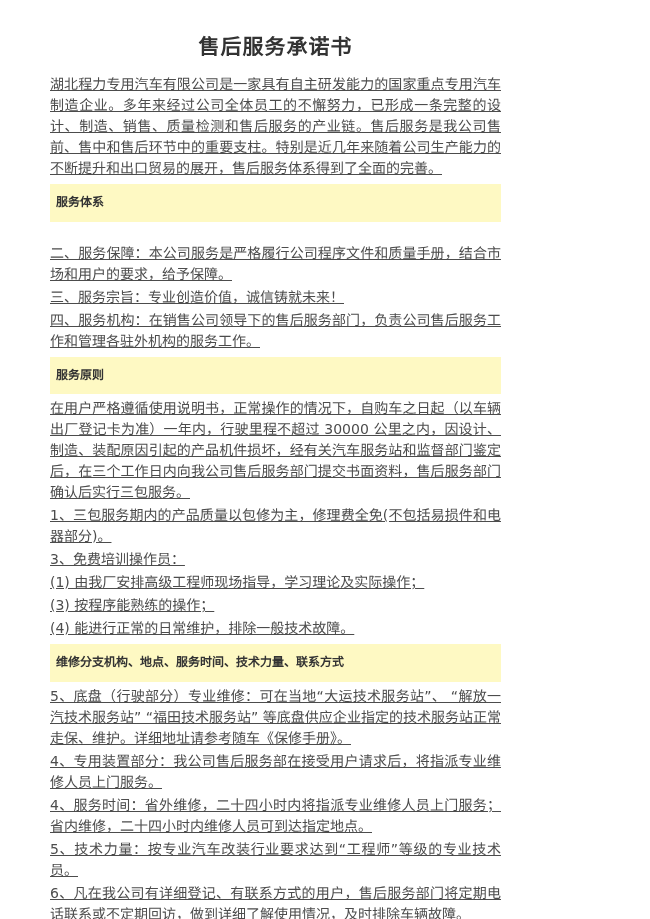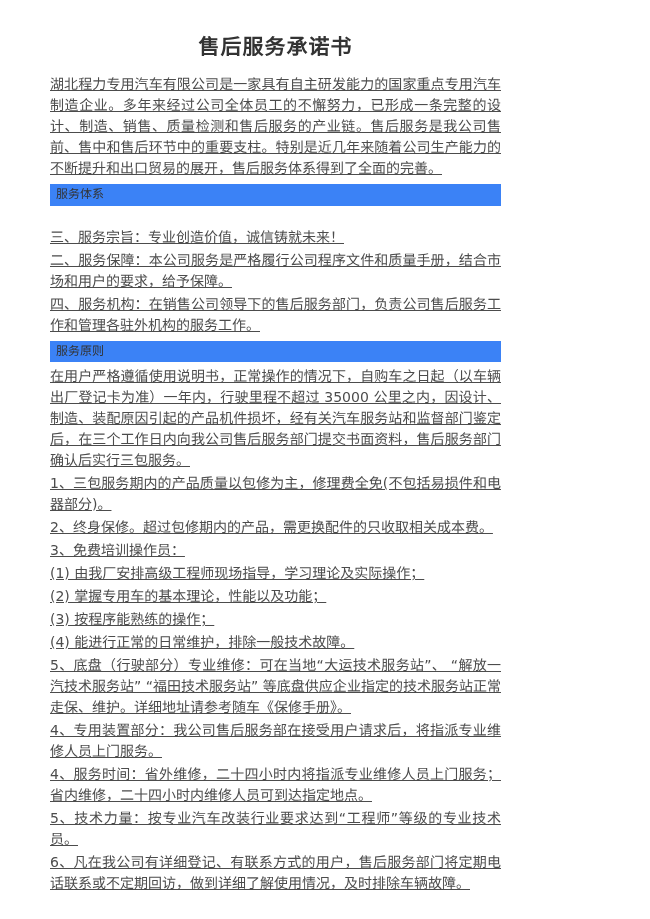--- a/index.html
+++ b/index.html
@@ -31,55 +31,54 @@
   .para {
     margin: 0 0 2px 0;
     font-size: 14px;
     line-height: 1.5;
     color: #4c4c4c;
     text-align: justify;
     text-decoration: underline;
   }
   .sec-heading {
     margin: 5px 0 4px 0;
-    padding: 3px 6px;
-    background: #3b82f6;
+    padding: 11px 6px;
+    background: #fef9c3;
     font-size: 12px;
-    font-weight: normal;
+    font-weight: bold;
     color: #333333;
     line-height: 1.3;
   }
   .blank-line {
     height: 17px;
   }
 </style>
 </head>
 <body>
 
 <div class="page">
 
   <h1 class="title">售后服务承诺书</h1>
 
   <p class="para">湖北程力专用汽车有限公司是一家具有自主研发能力的国家重点专用汽车制造企业。多年来经过公司全体员工的不懈努力，已形成一条完整的设计、制造、销售、质量检测和售后服务的产业链。售后服务是我公司售前、售中和售后环节中的重要支柱。特别是近几年来随着公司生产能力的不断提升和出口贸易的展开，售后服务体系得到了全面的完善。</p>
 
   <div class="sec-heading">服务体系</div>
   <div class="blank-line"></div>
+  <p class="para">二、服务保障：本公司服务是严格履行公司程序文件和质量手册，结合市场和用户的要求，给予保障。</p>
   <p class="para">三、服务宗旨：专业创造价值，诚信铸就未来！</p>
-  <p class="para">二、服务保障：本公司服务是严格履行公司程序文件和质量手册，结合市场和用户的要求，给予保障。</p>
   <p class="para">四、服务机构：在销售公司领导下的售后服务部门，负责公司售后服务工作和管理各驻外机构的服务工作。</p>
 
   <div class="sec-heading">服务原则</div>
-  <p class="para">在用户严格遵循使用说明书，正常操作的情况下，自购车之日起（以车辆出厂登记卡为准）一年内，行驶里程不超过 35000 公里之内，因设计、制造、装配原因引起的产品机件损坏，经有关汽车服务站和监督部门鉴定后，在三个工作日内向我公司售后服务部门提交书面资料，售后服务部门确认后实行三包服务。</p>
+  <p class="para">在用户严格遵循使用说明书，正常操作的情况下，自购车之日起（以车辆出厂登记卡为准）一年内，行驶里程不超过 30000 公里之内，因设计、制造、装配原因引起的产品机件损坏，经有关汽车服务站和监督部门鉴定后，在三个工作日内向我公司售后服务部门提交书面资料，售后服务部门确认后实行三包服务。</p>
   <p class="para">1、三包服务期内的产品质量以包修为主，修理费全免(不包括易损件和电器部分)。</p>
-  <p class="para">2、终身保修。超过包修期内的产品，需更换配件的只收取相关成本费。</p>
   <p class="para">3、免费培训操作员：</p>
   <p class="para">(1) 由我厂安排高级工程师现场指导，学习理论及实际操作；</p>
-  <p class="para">(2) 掌握专用车的基本理论，性能以及功能；</p>
   <p class="para">(3) 按程序能熟练的操作；</p>
   <p class="para">(4) 能进行正常的日常维护，排除一般技术故障。</p>
 
+  <div class="sec-heading">维修分支机构、地点、服务时间、技术力量、联系方式</div>
   <p class="para">5、底盘（行驶部分）专业维修：可在当地“大运技术服务站”、 “解放一汽技术服务站” “福田技术服务站” 等底盘供应企业指定的技术服务站正常走保、维护。详细地址请参考随车《保修手册》。</p>
   <p class="para">4、专用装置部分：我公司售后服务部在接受用户请求后，将指派专业维修人员上门服务。</p>
   <p class="para">4、服务时间：省外维修，二十四小时内将指派专业维修人员上门服务；省内维修，二十四小时内维修人员可到达指定地点。</p>
   <p class="para">5、技术力量：按专业汽车改装行业要求达到“工程师”等级的专业技术员。</p>
   <p class="para">6、凡在我公司有详细登记、有联系方式的用户，售后服务部门将定期电话联系或不定期回访，做到详细了解使用情况，及时排除车辆故障。</p>
 
 </div>
 
 </body></html>

